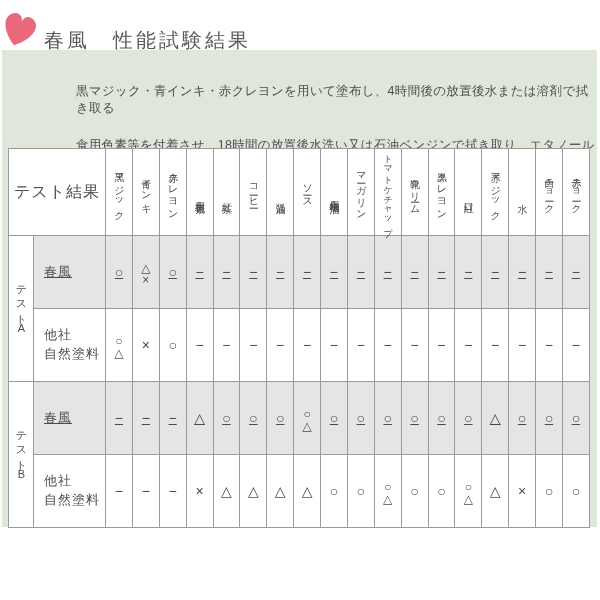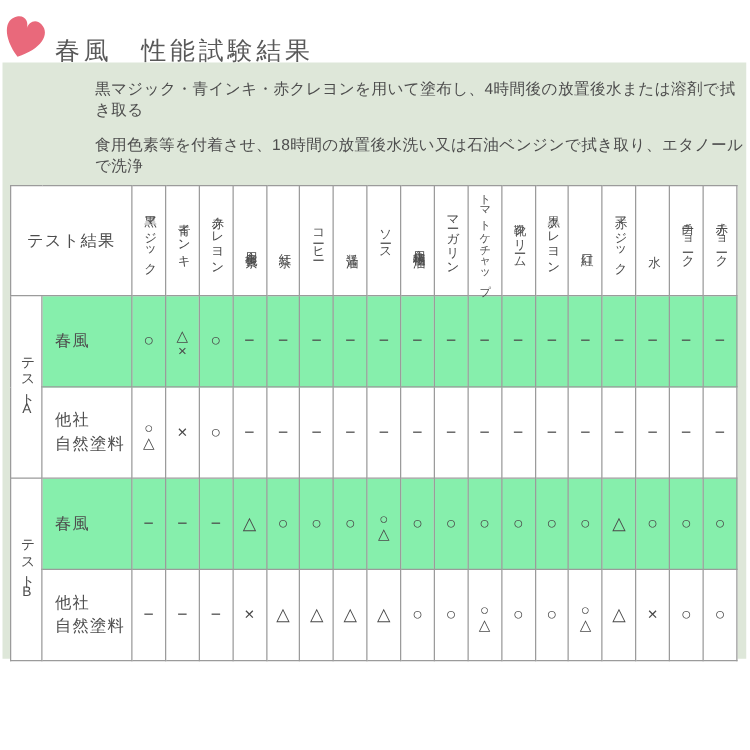--- a/index.html
+++ b/index.html
@@ -12,43 +12,43 @@
     position:absolute;left:44px;top:15px;font-size:20px;letter-spacing:3px;color:#595959;
     white-space:pre;
     margin-top:12px;
   }
   .panel{
     position:absolute;left:2px;top:50px;width:595px;height:477px;background:#dee7d9;
   }
   .notes{padding:13px 0 0 60px;}
   .note{margin-bottom:11px;}
   .note-heading{font-size:12.5px;letter-spacing:0.5px;white-space:pre;}
-  .note-body{font-size:12.5px;padding-left:14px;margin-top:0;letter-spacing:0.3px;}
+  .note-body{font-size:12.5px;padding-left:14px;margin-top:20px;letter-spacing:0.3px;}
   table.results{
     position:absolute;left:8px;top:148px;width:582px;
     border-collapse:collapse;table-layout:fixed;background:#ffffff;
   }
   th,td{border:1px solid #9b9b9b;padding:0;text-align:center;vertical-align:middle;}
   thead tr{height:74px;}
   tbody tr{height:73px;}
   th{font-weight:normal;background:#ffffff;}
-  .corner{font-size:13px;letter-spacing:1px;}
+  .corner{font-size:16px;letter-spacing:1px;}
   .colhead span{
     writing-mode:vertical-rl;text-orientation:mixed;
     font-size:10px;letter-spacing:1px;line-height:1;display:inline-block;
   }
   .colhead span.long{font-size:9px;letter-spacing:0;}
   .group-label span{
     writing-mode:vertical-rl;text-orientation:upright;
     font-size:11px;letter-spacing:2px;display:inline-block;
   }
   td.product{
     text-align:left;padding-left:10px;font-size:13px;letter-spacing:1px;line-height:1.45;
   }
-  tr.hl td{background:#86efac;}
+  tr.hl td{background:#e5e5e5;text-decoration:underline;}
   td.result{color:#4a4a4a;}
   .sym{font-size:14px;line-height:1;}
   .sym-stack{display:inline-flex;flex-direction:column;align-items:center;}
   .sym-stack .sym{font-size:12px;line-height:12px;}
 </style>
 </head>
 <body>
 
 <div class="page">
 

